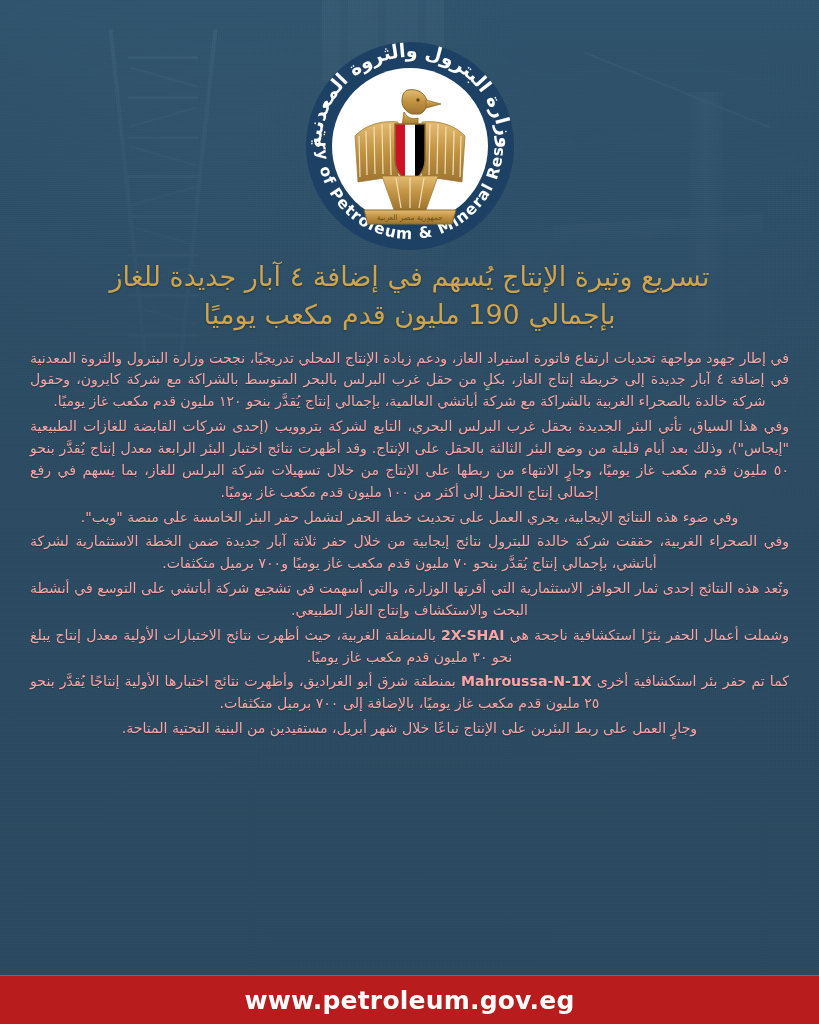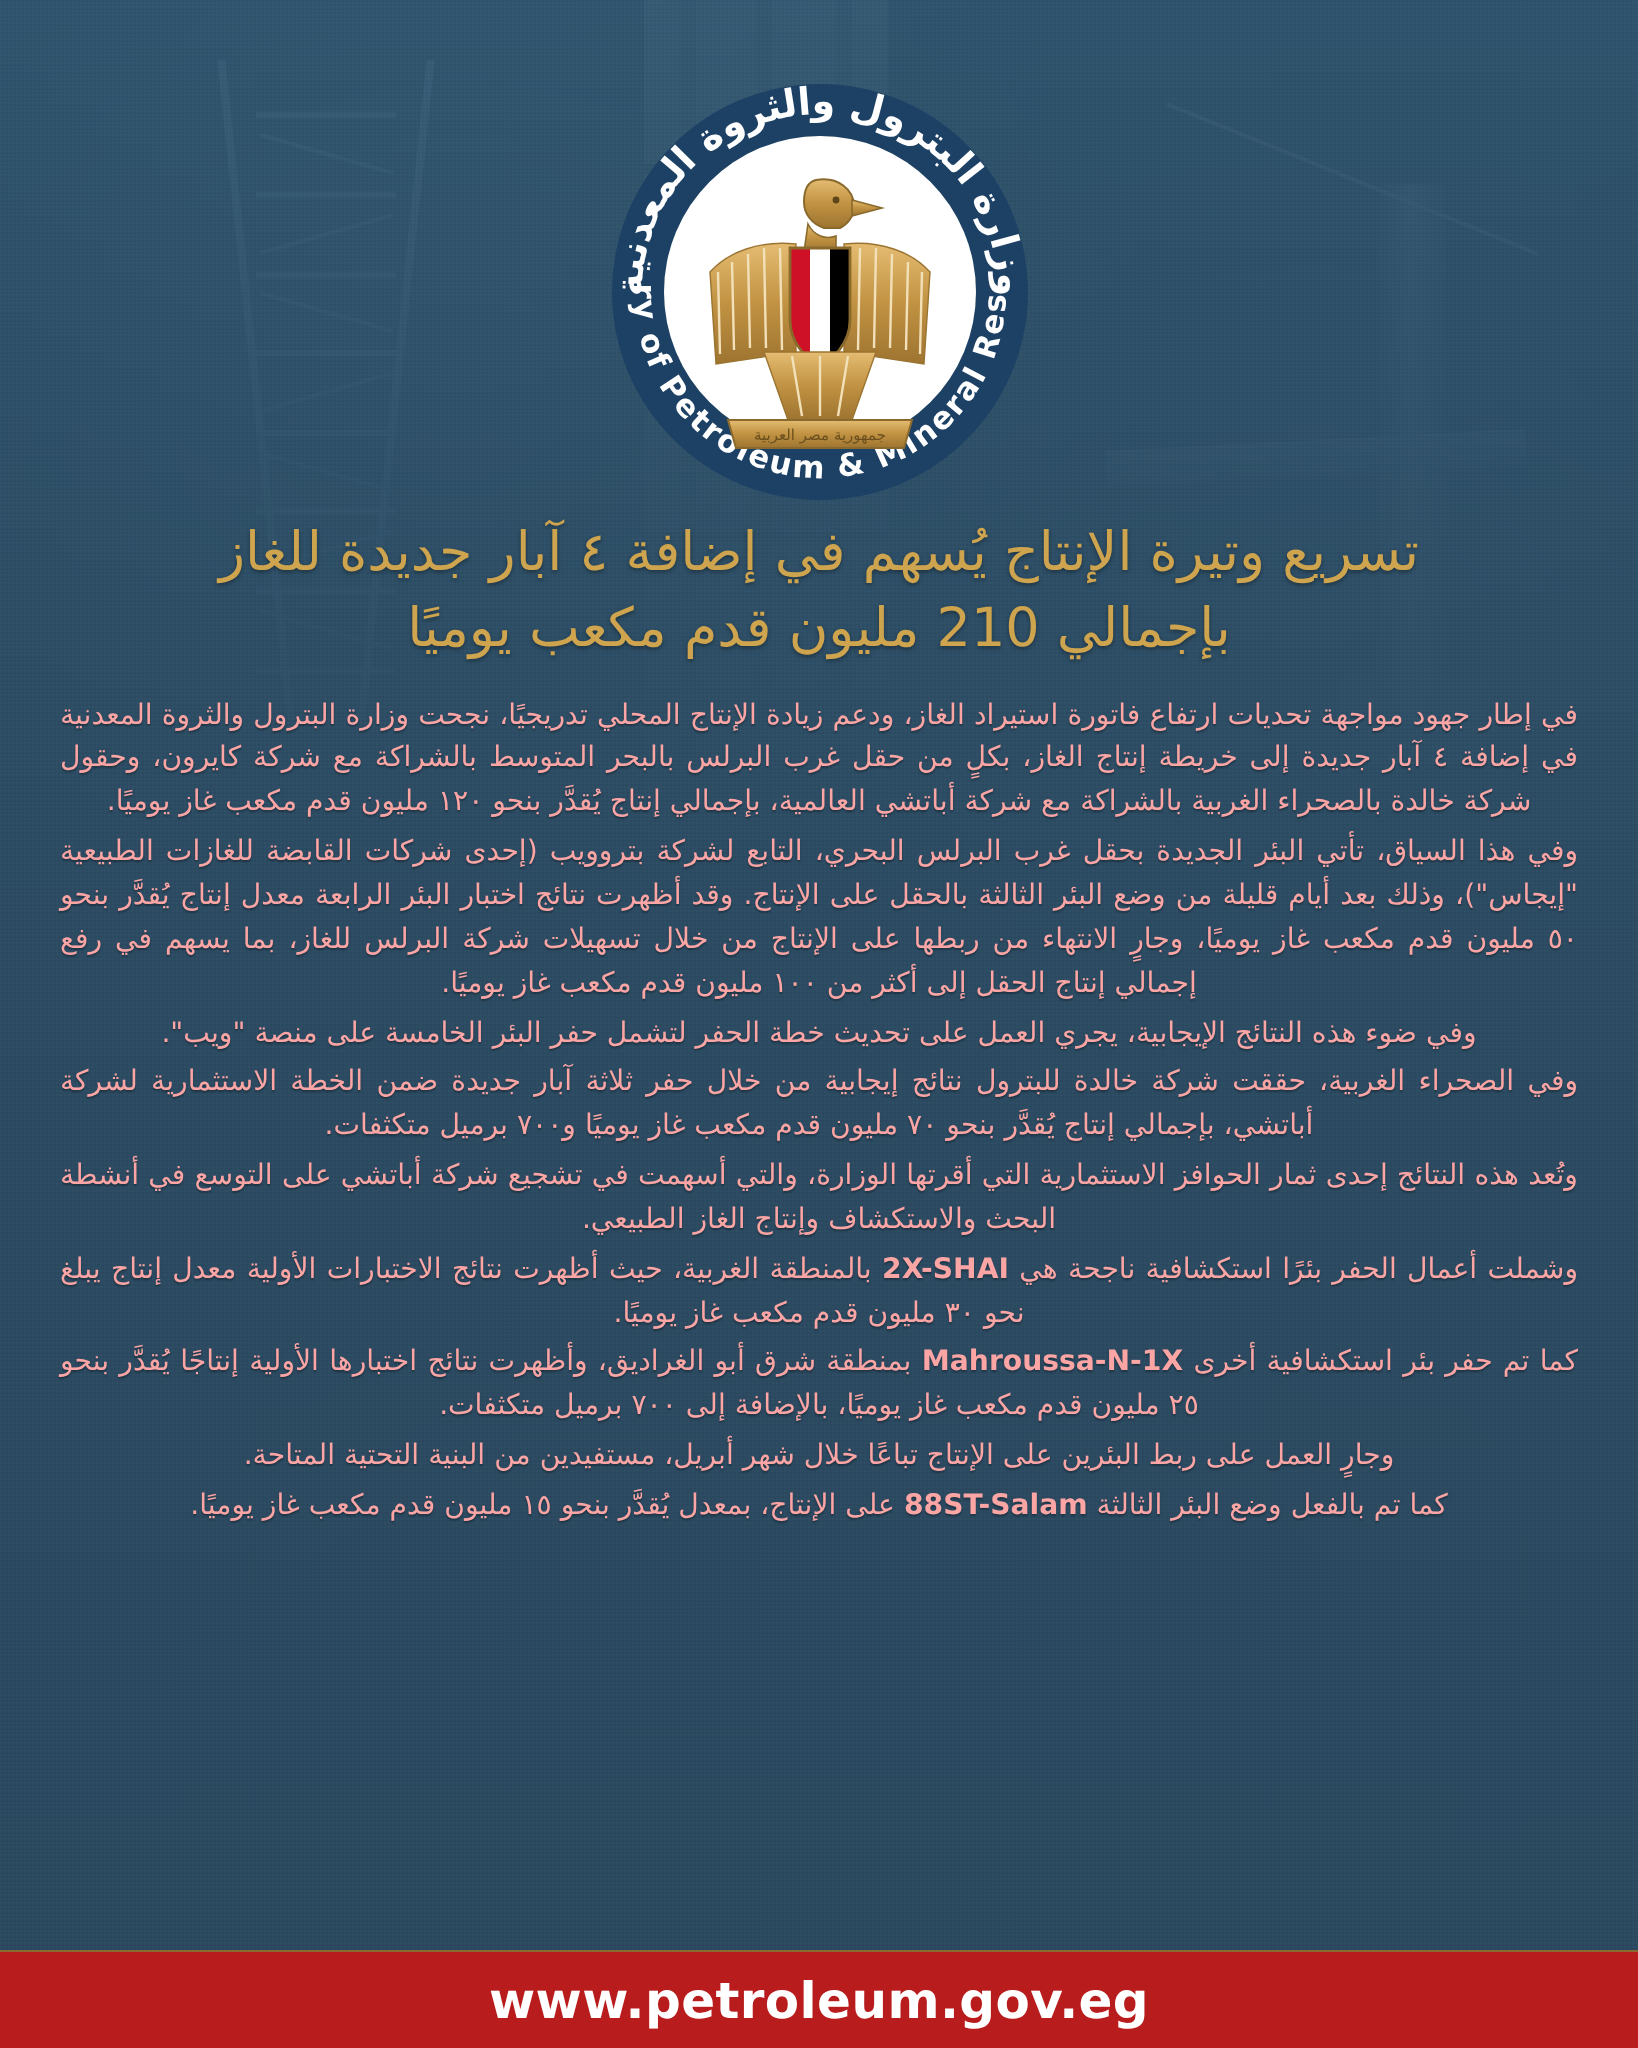--- a/index.html
+++ b/index.html
@@ -284,33 +284,32 @@
               <path d="M -46,62 L 46,62 L 42,76 L -42,76 Z" fill="url(#goldg)" stroke="#8a6a2c" stroke-width="1"></path>
               <text x="0" y="72" text-anchor="middle" font-size="7.5" fill="#6b4f1d" font-family="'DejaVu Sans','Liberation Sans',sans-serif">جمهورية مصر العربية</text>
             </g>
           </g>
         </svg>
       </div>
     </div>
 
     <div class="headline">
       <span class="ln">تسريع وتيرة الإنتاج يُسهم في إضافة ٤ آبار جديدة للغاز</span>
-      <span class="ln">بإجمالي 210 مليون قدم مكعب يوميًا</span>
+      <span class="ln">بإجمالي 190 مليون قدم مكعب يوميًا</span>
     </div>
 
     <div class="body-copy">
       <p>في إطار جهود مواجهة تحديات ارتفاع فاتورة استيراد الغاز، ودعم زيادة الإنتاج المحلي تدريجيًا، نجحت وزارة البترول والثروة المعدنية في إضافة ٤ آبار جديدة إلى خريطة إنتاج الغاز، بكلٍ من حقل غرب البرلس بالبحر المتوسط بالشراكة مع شركة كايرون، وحقول شركة خالدة بالصحراء الغربية بالشراكة مع شركة أباتشي العالمية، بإجمالي إنتاج يُقدَّر بنحو ١٢٠ مليون قدم مكعب غاز يوميًا.</p>
       <p>وفي هذا السياق، تأتي البئر الجديدة بحقل غرب البرلس البحري، التابع لشركة بتروويب (إحدى شركات القابضة للغازات الطبيعية "إيجاس")، وذلك بعد أيام قليلة من وضع البئر الثالثة بالحقل على الإنتاج. وقد أظهرت نتائج اختبار البئر الرابعة معدل إنتاج يُقدَّر بنحو ٥٠ مليون قدم مكعب غاز يوميًا، وجارٍ الانتهاء من ربطها على الإنتاج من خلال تسهيلات شركة البرلس للغاز، بما يسهم في رفع إجمالي إنتاج الحقل إلى أكثر من ١٠٠ مليون قدم مكعب غاز يوميًا.</p>
       <p>وفي ضوء هذه النتائج الإيجابية، يجري العمل على تحديث خطة الحفر لتشمل حفر البئر الخامسة على منصة "ويب".</p>
       <p>وفي الصحراء الغربية، حققت شركة خالدة للبترول نتائج إيجابية من خلال حفر ثلاثة آبار جديدة ضمن الخطة الاستثمارية لشركة أباتشي، بإجمالي إنتاج يُقدَّر بنحو ٧٠ مليون قدم مكعب غاز يوميًا و٧٠٠ برميل متكثفات.</p>
       <p>وتُعد هذه النتائج إحدى ثمار الحوافز الاستثمارية التي أقرتها الوزارة، والتي أسهمت في تشجيع شركة أباتشي على التوسع في أنشطة البحث والاستكشاف وإنتاج الغاز الطبيعي.</p>
       <p><span>وشملت أعمال الحفر بئرًا استكشافية ناجحة هي </span><span class="ltr">2X-SHAI</span><span> بالمنطقة الغربية، حيث أظهرت نتائج الاختبارات الأولية معدل إنتاج يبلغ نحو ٣٠ مليون قدم مكعب غاز يوميًا.</span></p>
       <p><span>كما تم حفر بئر استكشافية أخرى </span><span class="ltr">Mahroussa-N-1X</span><span> بمنطقة شرق أبو الغراديق، وأظهرت نتائج اختبارها الأولية إنتاجًا يُقدَّر بنحو ٢٥ مليون قدم مكعب غاز يوميًا، بالإضافة إلى ٧٠٠ برميل متكثفات.</span></p>
       <p>وجارٍ العمل على ربط البئرين على الإنتاج تباعًا خلال شهر أبريل، مستفيدين من البنية التحتية المتاحة.</p>
-      <p><span>كما تم بالفعل وضع البئر الثالثة </span><span class="ltr">88ST-Salam</span><span> على الإنتاج، بمعدل يُقدَّر بنحو ١٥ مليون قدم مكعب غاز يوميًا.</span></p>
     </div>
 
     <div class="footer">
       <span class="url">www.petroleum.gov.eg</span>
     </div>
 
   </div>
 </div>
 
 </body></html>

